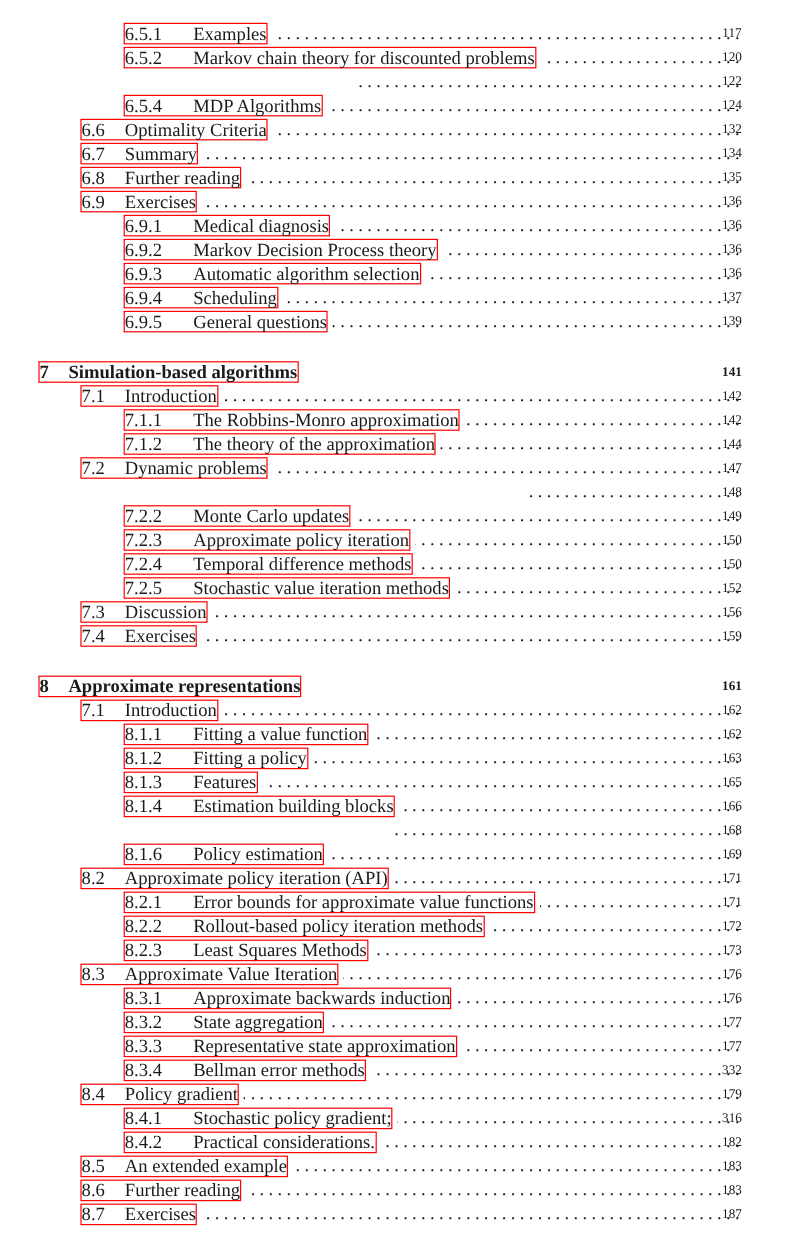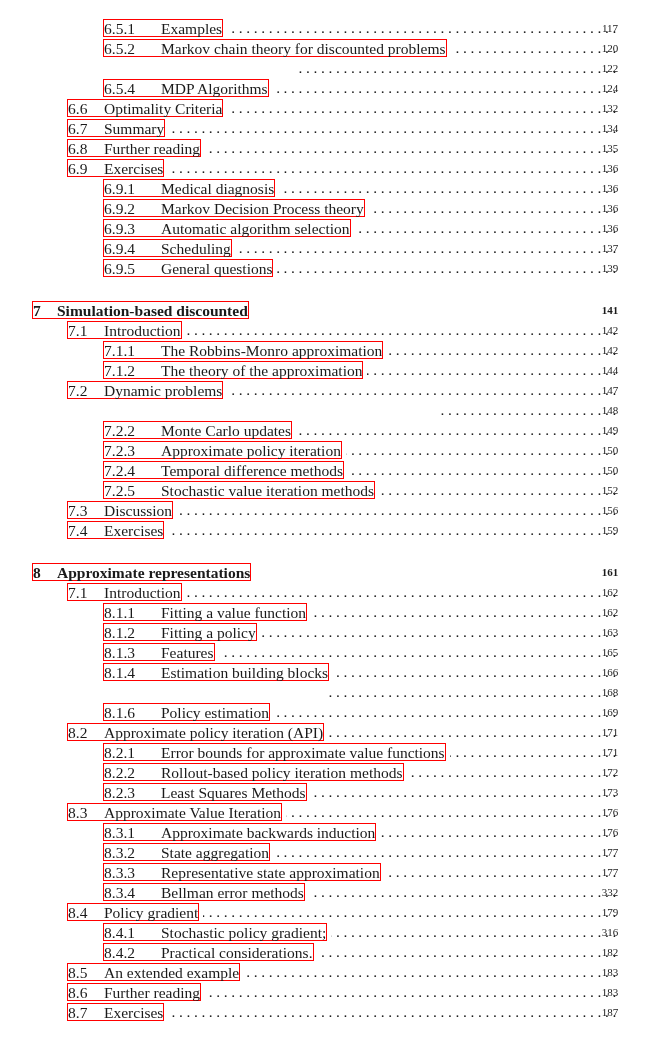--- a/index.html
+++ b/index.html
@@ -154,21 +154,21 @@
       <span class="entry"><span class="num">6.9.4</span><span class="title">Scheduling</span></span>
       <span class="leader" style="left: 236px; width: 384px; right: auto; text-align: right; direction: rtl;">.....................................................................</span>
       <span class="pageno">137</span>
     </div>
     <div class="toc-row lvl-subsection">
       <span class="entry"><span class="num">6.9.5</span><span class="title">General questions</span></span>
       <span class="leader" style="left: 277px; width: 343px; right: auto; text-align: right; direction: rtl;">.....................................................................</span>
       <span class="pageno">139</span>
     </div>
     <div class="toc-row lvl-chapter gap-before">
-      <span class="entry"><span class="num">7</span><span class="title">Simulation-based discounted</span></span>
+      <span class="entry"><span class="num">7</span><span class="title">Simulation-based algorithms</span></span>
       <span class="pageno">141</span>
     </div>
     <div class="toc-row lvl-section">
       <span class="entry"><span class="num">7.1</span><span class="title">Introduction</span></span>
       <span class="leader" style="left: 186px; width: 434px; right: auto; text-align: right; direction: rtl;">.....................................................................</span>
       <span class="pageno">142</span>
     </div>
     <div class="toc-row lvl-subsection">
       <span class="entry"><span class="num">7.1.1</span><span class="title">The Robbins-Monro approximation</span></span>
       <span class="leader" style="left: 387px; width: 233px; right: auto; text-align: right; direction: rtl;">.....................................................................</span>

